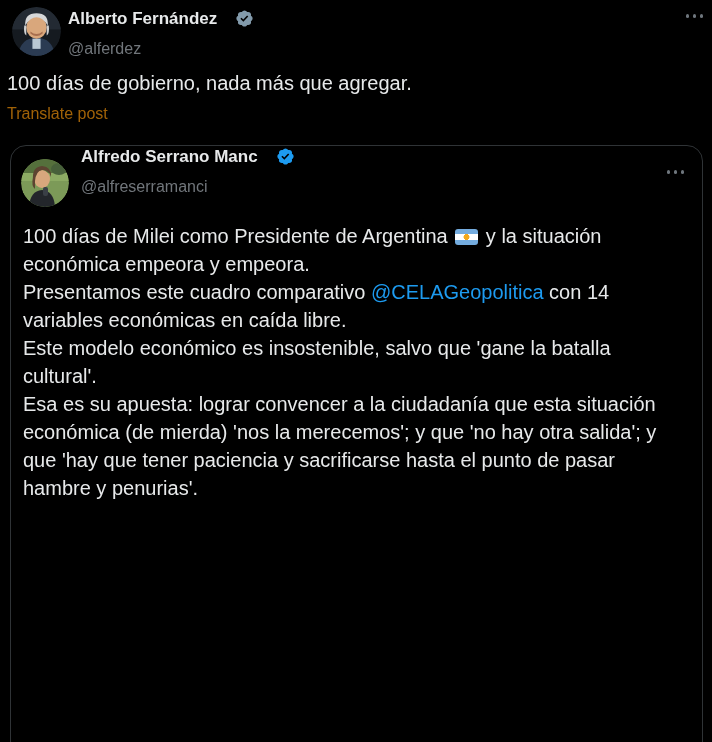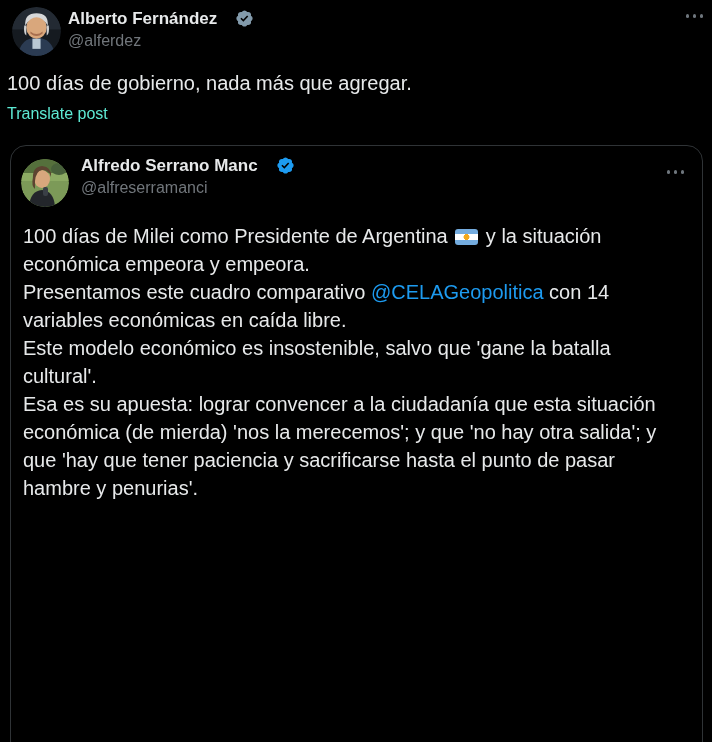--- a/index.html
+++ b/index.html
@@ -13,38 +13,38 @@
   .avatar {
     border-radius:50%; overflow:hidden; display:block; cursor:pointer;
   }
   .avatar svg { display:block; }
   .av-main { position:absolute; left:12px; top:7px; width:49px; height:49px; }
   .name-block-main { position:absolute; left:68px; top:8px; }
   .name-row { display:flex; align-items:center; gap:18px; }
   .display-name { font-size:17px; font-weight:700; color:#e7e9ea; line-height:21px; cursor:pointer; }
   .badge { width:19px; height:19px; display:inline-block; }
   .badge svg { display:block; }
-  .handle { font-size:16px; color:#71767b; line-height:20px; margin-top:2px; cursor:pointer; }
+  .handle { font-size:16px; color:#71767b; line-height:20px; margin-top:10px; cursor:pointer; }
   .more-dots { display:flex; gap:3.5px; align-items:center; cursor:pointer; padding:4px; }
   .more-dots i { width:3.5px; height:3.5px; border-radius:50%; background:#6e767d; display:block; }
   .more-main { position:absolute; right:5px; top:10px; }
   .tweet-text {
     position:absolute; left:7px; top:70px; right:10px;
     font-size:20px; line-height:26px; color:#e7e9ea;
   }
   .translate-link {
     position:absolute; left:7px; top:104px;
-    font-size:16px; line-height:20px; color:#5eead4; cursor:pointer; text-decoration:none;
+    font-size:16px; line-height:20px; color:#a16207; cursor:pointer; text-decoration:none;
   }
   .quote-card {
     position:absolute; left:10px; top:145px; width:693px; height:630px;
     border:1px solid #2f3336; border-radius:16px; cursor:pointer;
   }
   .av-quote { position:absolute; left:10px; top:13px; width:48px; height:48px; }
-  .name-block-quote { position:absolute; left:70px; top:9px; }
+  .name-block-quote { position:absolute; left:70px; top:0; }
   .more-quote { position:absolute; right:14px; top:20px; }
   .quote-text {
     position:absolute; left:12px; right:19px; top:76px;
     font-size:20px; line-height:28px; color:#e7e9ea;
   }
   .qline { margin:0; }
   .mention { color:#1d9bf0; cursor:pointer; }
   .flag {
     display:inline-block; width:23px; height:16px; border-radius:3px;
     vertical-align:-2px; margin:0 2px;

